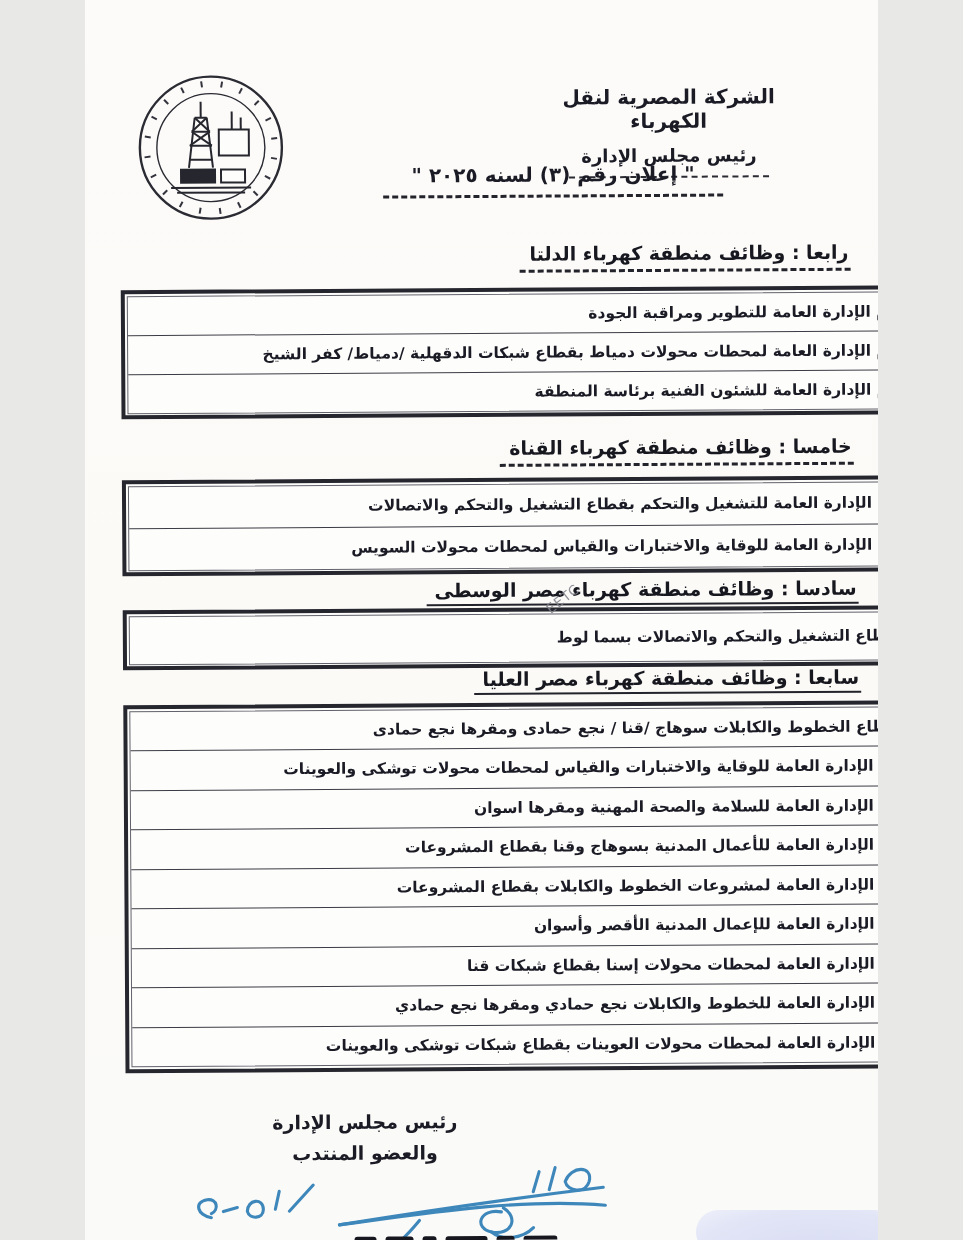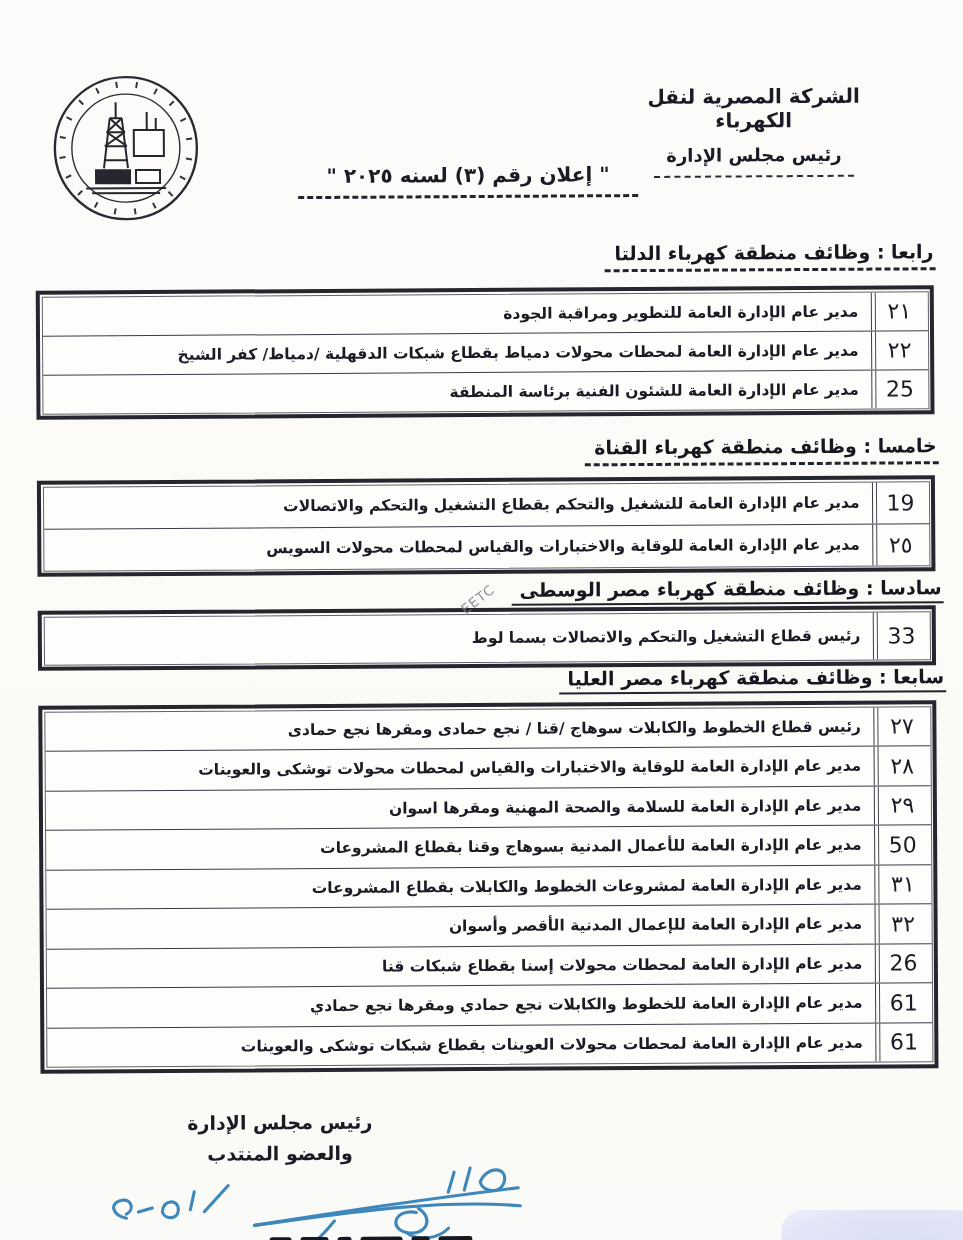--- a/index.html
+++ b/index.html
@@ -1,18 +1,18 @@
 <!DOCTYPE html>
 <html lang="ar" dir="rtl"><head>
 <meta charset="utf-8">
 <style>
   html,body{margin:0;padding:0;}
   body{background:#e8e8e6;font-family:"DejaVu Sans", sans-serif;}
   .page{
-    position:relative;width:963px;height:1240px;margin:0 auto;
+    position:relative;width:793px;height:1240px;margin:0 auto;
     background:linear-gradient(180deg,#fcfbf9 0%,#fbfaf7 60%,#fafaf8 100%);
     overflow:hidden;color:#1b1b26;direction:rtl;
   }
   .tilt{position:absolute;inset:0;transform:rotate(-0.35deg);transform-origin:50% 40%;}
 
   
   .hdr{position:absolute;top:86px;right:72px;width:270px;text-align:center;}
   .hdr .company{font-size:20px;font-weight:bold;letter-spacing:-0.2px;}
   .hdr .role{font-size:18px;font-weight:bold;margin-top:12px;}
   .hdr .dashes{width:200px;margin:10px auto 0;border-top:2.5px dashed #2a2a33;}

